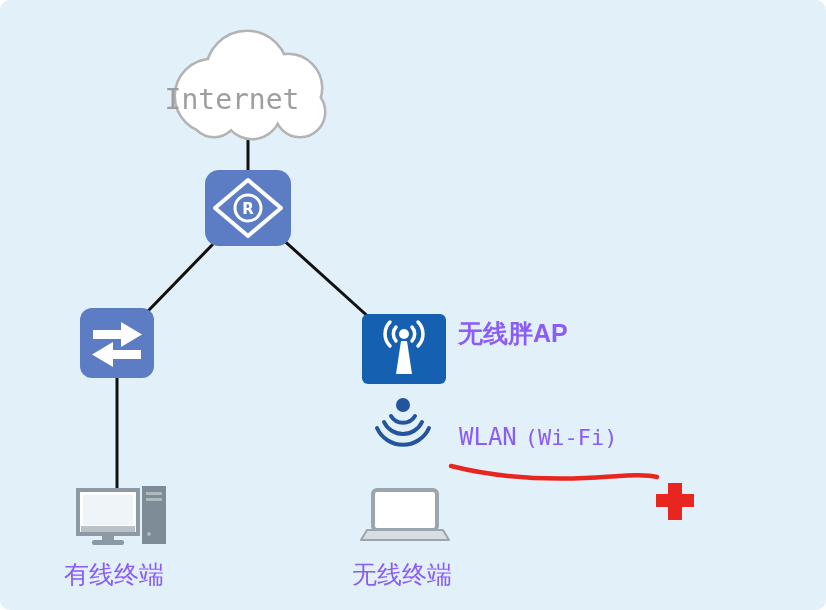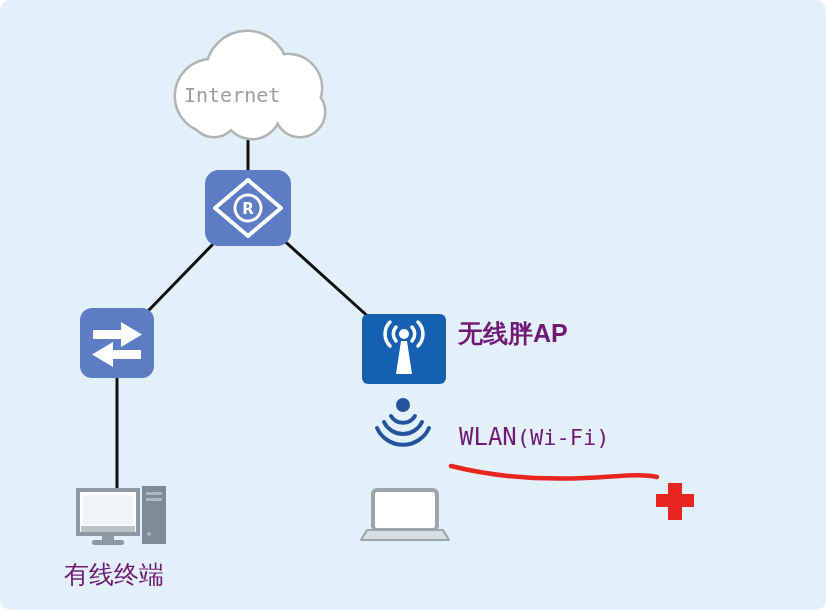--- a/index.html
+++ b/index.html
@@ -1,31 +1,31 @@
 <!DOCTYPE html>
 <html><head>
 <meta charset="utf-8">
 <style>
   html, body { margin:0; padding:0; background:#ffffff; }
   body { width:826px; height:610px; overflow:hidden; position:relative;
          font-family:"Liberation Sans","DejaVu Sans",sans-serif; }
   .canvas { position:absolute; left:0; top:0; width:826px; height:610px;
             background:#e2f1f9; border-radius:10px; }
   svg.scene { position:absolute; left:0; top:0; }
-  .label { position:absolute; line-height:1.15; white-space:nowrap; color:#701a75; }
+  .label { position:absolute; line-height:1.15; white-space:nowrap; color:#8b5cf6; }
   .mono { font-family:"DejaVu Sans Mono","Liberation Mono",monospace; }
   .cjk  { font-family:"Liberation Sans","DejaVu Sans",sans-serif; }
-  .internet-label { left:184px; top:84px; width:156px; text-align:left;
-                    font-size:20px; color:#9e9e9e; }
+  .internet-label { left:154px; top:84px; width:156px; text-align:center;
+                    font-size:28px; color:#9e9e9e; }
   .ap-title    { left:458px; top:319px; font-size:25px; font-weight:bold; }
   .ap-subtitle { left:458px; top:354px; font-size:22px; color:#1a1a1a; }
   .wlan-label  { left:459px; top:424px; }
   .wlan-label .name   { font-size:24px; font-weight:normal;
                         font-family:"DejaVu Sans Mono","Liberation Mono",monospace; }
-  .wlan-label .detail { font-size:22px; 
+  .wlan-label .detail { font-size:22px; margin-left:8px;
                         font-family:"DejaVu Sans Mono","Liberation Mono",monospace; }
   .wired-label    { left:64px;  top:560px; font-size:25px; }
   .wireless-label { left:352px; top:560px; font-size:25px; }
 </style>
 </head>
 <body>
 
 <div class="canvas">
 
   <svg class="scene" width="826" height="610" viewBox="0 0 826 610">
@@ -122,14 +122,15 @@
 
   <div class="label cjk ap-title">无线胖AP</div>
 
 
   <div class="label wlan-label">
     <span class="name">WLAN</span><span class="detail">(Wi-Fi)</span>
   </div>
 
   <div class="label cjk wired-label">有线终端</div>
 
+  <div class="label cjk wireless-label">无线终端</div>
 
 </div>
 
 </body></html>

